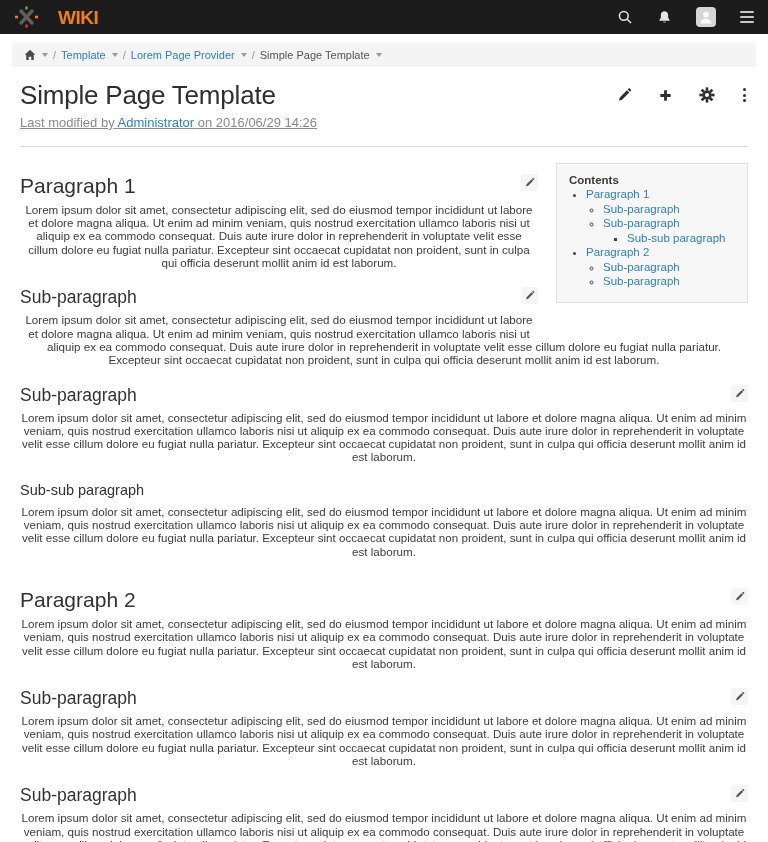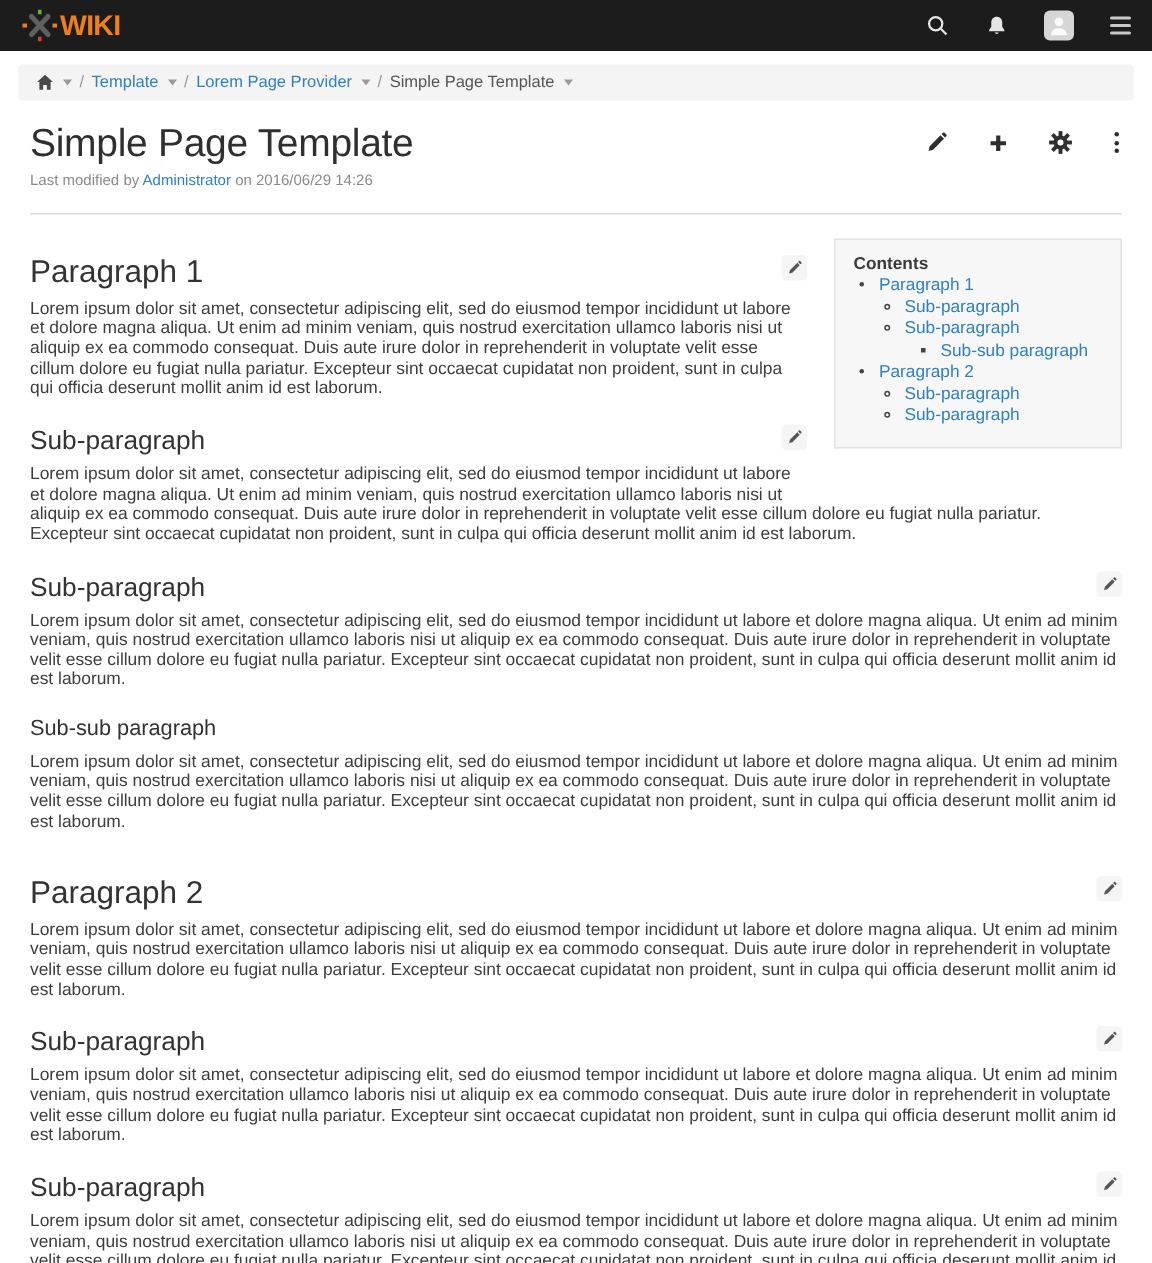--- a/index.html
+++ b/index.html
@@ -9,21 +9,21 @@
     color: #3a3a3a;
     width: 768px;
   }
 
   
   .navbar {
     height: 34px; background: #1c1c1c;
     display: flex; align-items: center;
     padding: 0 14px;
   }
-  .logo { display: flex; align-items: center; gap: 1px; cursor: pointer; }
+  .logo { display: flex; align-items: center; gap: 19px; cursor: pointer; }
   .logo-wiki {
     color: #f07f1a; font-size: 19px; font-weight: bold;
     letter-spacing: -0.5px; line-height: 1;
   }
   .nav-right { margin-left: auto; display: flex; align-items: center; gap: 24px; }
   .nav-icon-btn { display: flex; align-items: center; justify-content: center; cursor: pointer; }
   .avatar {
     width: 20px; height: 20px; background: #d6d6d6; border-radius: 4px;
     display: flex; align-items: center; justify-content: center; overflow: hidden;
   }
@@ -50,21 +50,21 @@
   .page { padding: 0 20px; }
   .title-row { display: flex; align-items: flex-start; margin-top: 14px; }
   .page-title {
     font-size: 26px; font-weight: 400; color: #2f2f2f;
     margin: 0; line-height: 1.15; letter-spacing: -0.2px;
   }
   .title-actions { margin-left: auto; display: flex; align-items: center; gap: 26px; padding-top: 6px; }
   .title-actions .act { cursor: pointer; display: flex; align-items: center; }
   .kebab { display: flex; flex-direction: column; gap: 2.5px; padding: 0 2px; }
   .kebab i { width: 3px; height: 3px; border-radius: 50%; background: #2f2f2f; }
-  .doc-meta { font-size: 10px; color: #8a8a8a; margin-top: 4px; }
+  .doc-meta { font-size: 13px; color: #8a8a8a; margin-top: 4px; text-decoration: underline; }
   .doc-meta a { color: #2f80c3; text-decoration: none; cursor: pointer; }
   .header-rule { border: none; border-top: 1px solid #ddd; margin: 16px 0 0 0; }
 
   
   .toc-panel {
     float: right; width: 192px;
     background: #f7f7f7; border: 1px solid #e2e2e2;
     margin: 16px 0 29px 18px; padding: 10px 12px 12px 12px;
     font-size: 11.5px;
   }
@@ -84,21 +84,21 @@
   .sec-h3 { font-size: 14.5px; margin: 18px 0 7px 0; }
   .sections .section:first-child .sec-h1 { margin-top: 27px; }
   .sec-edit {
     float: right; width: 17px; height: 17px;
     background: #f5f5f5; border-radius: 3px;
     display: flex; align-items: center; justify-content: center;
     cursor: pointer; margin-left: 10px;
   }
   .section p {
     margin: 0 0 9px 0;
-    font-size: 11.6px; line-height: 13.3px; color: #3d3d3d;
+    font-size: 11.6px; line-height: 13.3px; color: #3d3d3d; text-align: center;
   }
 </style>
 </head>
 <body>
 
 <div class="navbar">
   <div class="logo">
     <span style="display:flex;">
       <svg width="25" height="24" viewBox="0 0 25 24">
         <line x1="1" y1="12" x2="4" y2="12" stroke="#f07f1a" stroke-width="2.6"></line>

